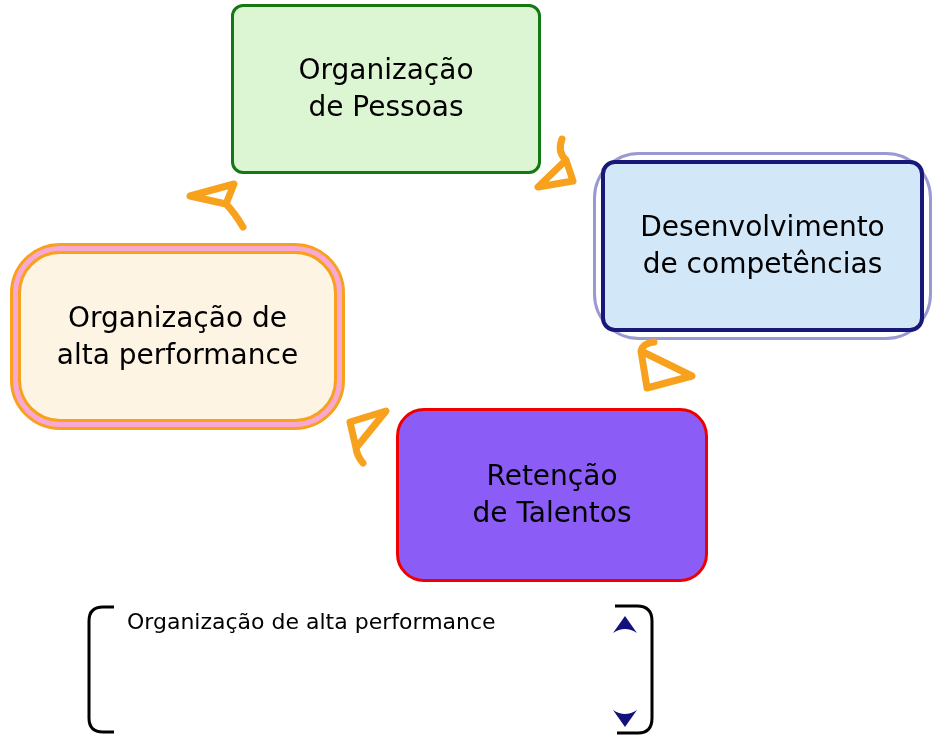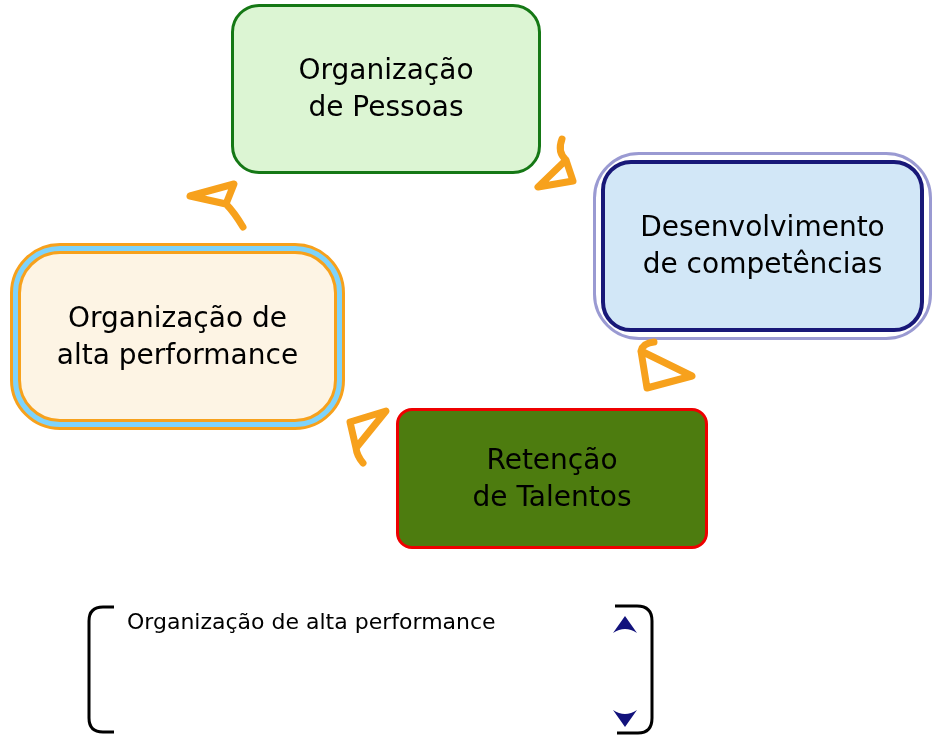--- a/index.html
+++ b/index.html
@@ -6,34 +6,34 @@
   body{width:936px;height:742px;font-family:"DejaVu Sans","Liberation Sans",sans-serif;}
   .stage{position:relative;width:936px;height:742px;background:#ffffff;overflow:hidden;}
 
   
   .node,.node-inner{display:flex;align-items:center;justify-content:center;
     text-align:center;color:#000;font-size:28px;line-height:1.32;
     white-space:pre-line;box-sizing:border-box;}
   .node{position:absolute;}
 
   .node-green{left:231px;top:4px;width:310px;height:170px;
-    background:#dcf5d3;border:3px solid #157815;border-radius:28px;}
+    background:#dcf5d3;border:3px solid #157815;border-radius:12px;}
 
   .node-blue-outer{left:593px;top:152px;width:339px;height:188px;
     border:3px solid #9a9ad2;border-radius:46px;padding:5px;background:#ffffff;}
   .node-blue-inner{width:100%;height:100%;border:4px solid #181878;
-    border-radius:30px;background:#d2e7f7;}
+    border-radius:14px;background:#d2e7f7;}
 
   .node-orange-outer{left:10px;top:243px;width:335px;height:187px;
-    border:3px solid #f7a11c;border-radius:50px;padding:5px;background:#7dd3fc;}
+    border:3px solid #f7a11c;border-radius:50px;padding:5px;background:#f9a8d4;}
   .node-orange-inner{width:100%;height:100%;border:3px solid #f7a11c;
     border-radius:42px;background:#fdf4e4;}
 
-  .node-red{left:396px;top:408px;width:312px;height:141px;
-    background:#4d7c0f;border:3px solid #ee0000;border-radius:16px;}
+  .node-red{left:396px;top:408px;width:312px;height:174px;
+    background:#8b5cf6;border:3px solid #ee0000;border-radius:28px;}
 
   
   .overlay{position:absolute;left:0;top:0;width:936px;height:742px;pointer-events:none;}
   .cycle-arrow{fill:none;stroke:#f7a11c;stroke-width:7;stroke-linejoin:round;stroke-linecap:round;}
   .bracket{fill:none;stroke:#000000;stroke-width:3;stroke-linecap:butt;}
   .chevron{fill:#12127c;stroke:none;}
 
   
   .footer-list{position:absolute;left:127px;top:607px;width:482px;
     font-size:22px;line-height:30px;color:#000;}

